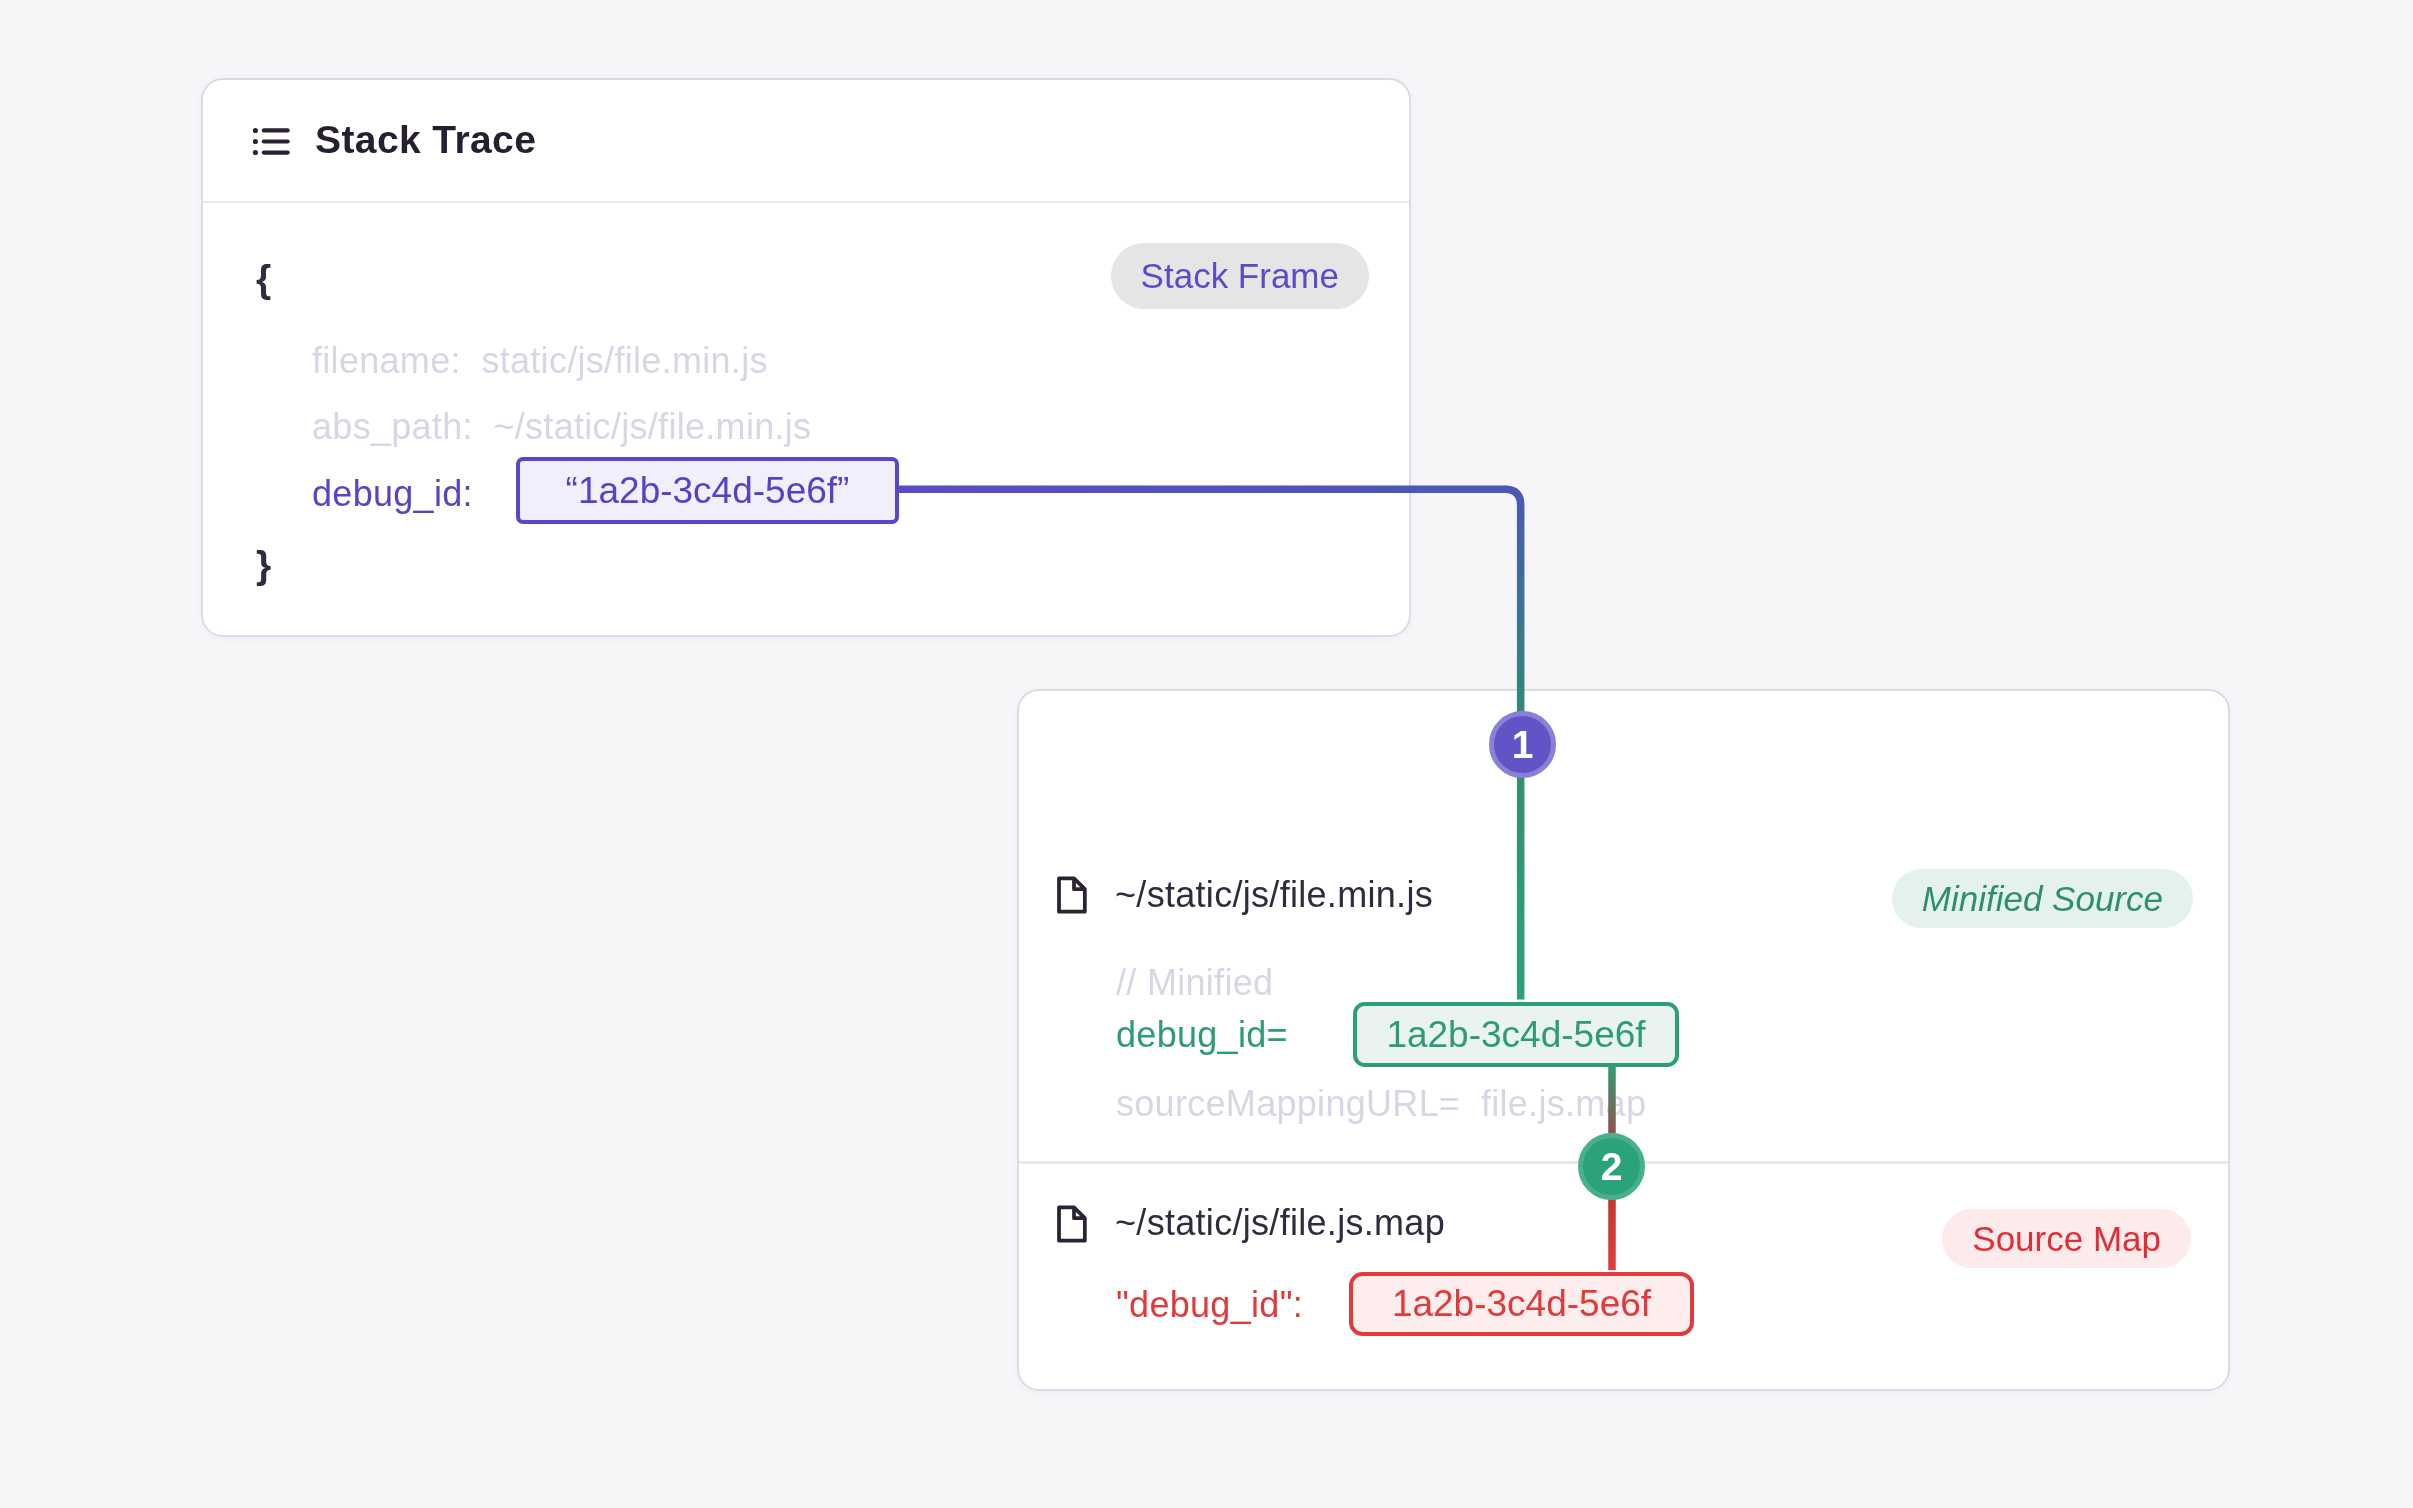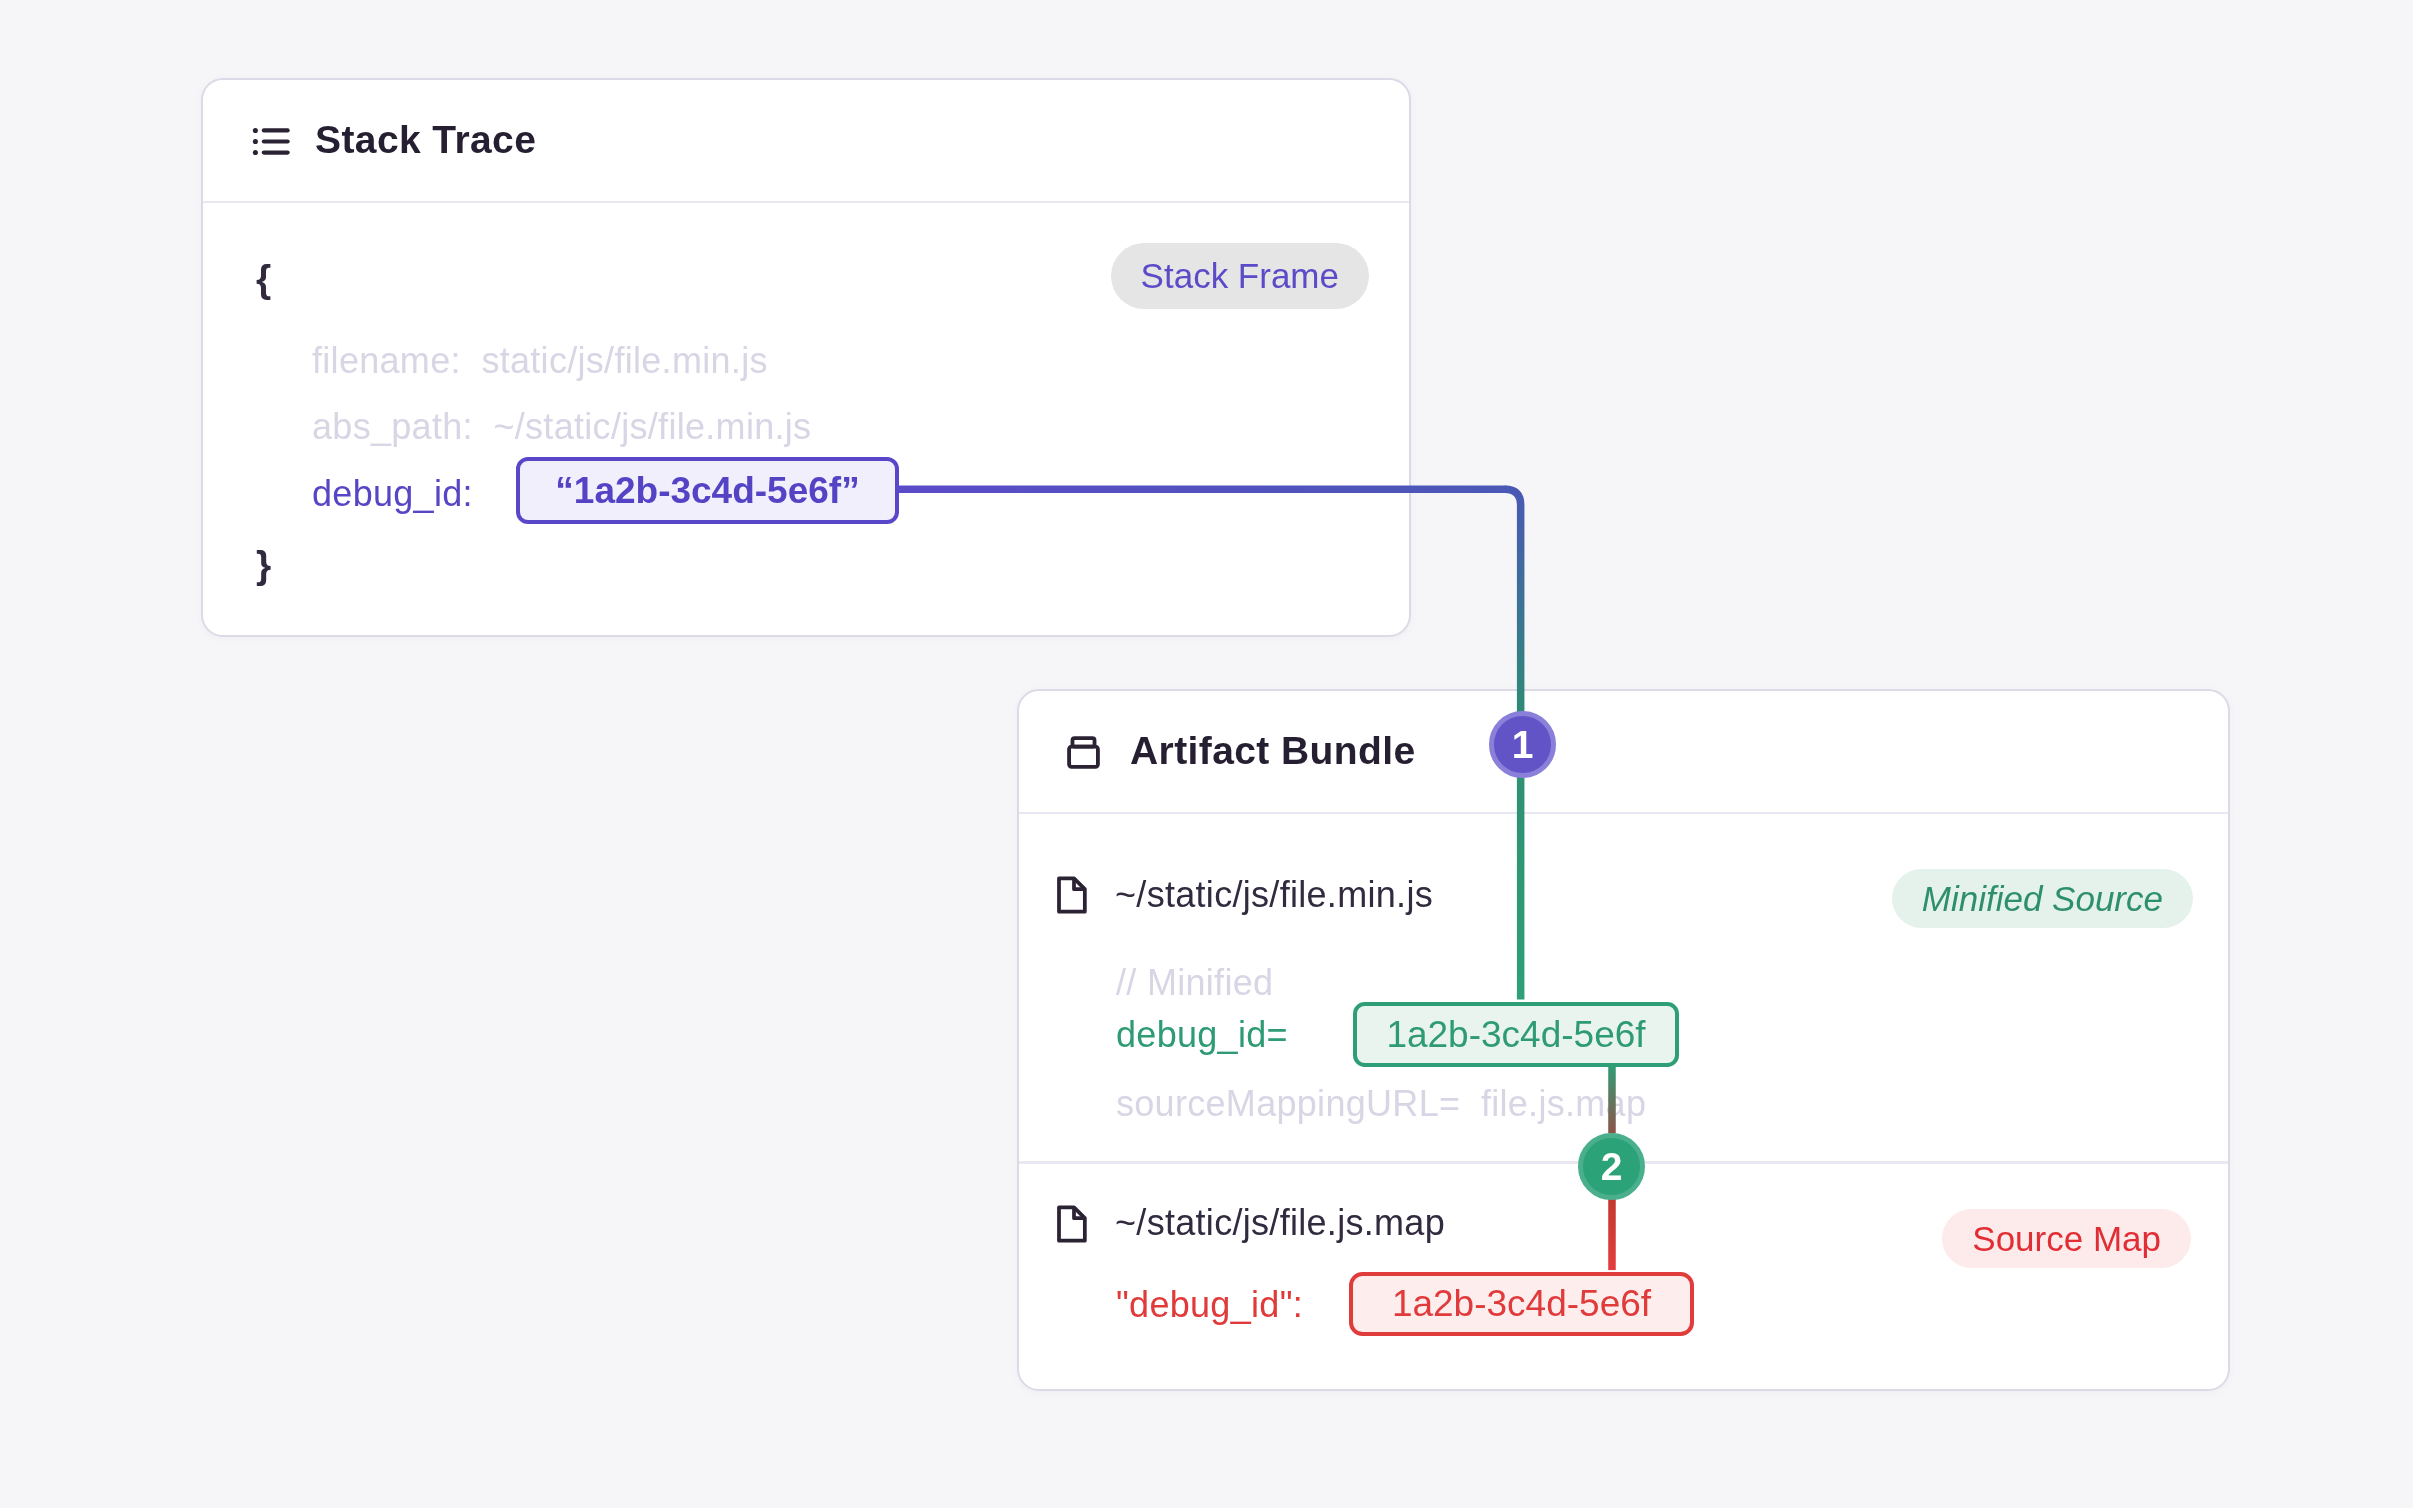--- a/index.html
+++ b/index.html
@@ -43,21 +43,21 @@
   .brace{font-size:39px;font-weight:bold;color:#322A3E;}
 
   
   .valbox{
     position:absolute;box-sizing:border-box;
     display:flex;align-items:center;justify-content:center;
     font-size:37px;white-space:nowrap;
   }
   #st-debug-box{
     left:313px;top:377px;width:383px;height:67px;
-    background:#F1EFFC;border:4.2px solid #5847C8;border-radius:12px;color:#5444C5;font-weight:bold;
+    background:#F1EFFC;border:4.2px solid #5847C8;border-radius:7px;color:#5444C5;
   }
   #min-debug-box{
     left:334px;top:311px;width:326px;height:65px;
     background:#E9F4EE;border:4.2px solid #2E9E77;border-radius:11.7px;color:#2E9B74;
   }
   #map-debug-box{
     left:330px;top:581px;width:345px;height:64px;
     background:#FDEDED;border:4.2px solid #E13C3C;border-radius:13.4px;color:#E03A3A;
   }
 
@@ -113,29 +113,20 @@
     <div class="row muted" style="left:109px;top:281px;">filename:  static/js/file.min.js</div>
 
     <div class="row purple-t" style="left:109px;top:414px;">debug_id:</div>
 
     <div class="valbox" id="st-debug-box">“1a2b-3c4d-5e6f”</div>
 
     <div class="row brace" style="left:53px;top:485px;">}</div>
   </div>
 
   <div class="card" id="bundle-card">
-    <div class="card-header">
-      <svg class="icon hdr-icon" style="left:45px;" width="39" height="39" viewBox="0 0 46 46">
-        <g fill="none" stroke="#2B2333" stroke-width="4.5" stroke-linejoin="round">
-          <rect x="10" y="6" width="26" height="10" rx="2.5"></rect>
-          <rect x="6" y="16" width="34" height="24" rx="3"></rect>
-        </g>
-      </svg>
-      <div class="card-title" style="left:111px;">Artifact Bundle</div>
-    </div>
 
     <svg class="icon" style="position:absolute;left:34px;top:184px;" width="37" height="40" viewBox="0 0 44 48">
       <g fill="none" stroke="#2B2333" stroke-width="4.5" stroke-linejoin="round">
         <path d="M 7 4 H 25 L 38 17 V 44 H 7 Z"></path>
         <path d="M 25 4 V 17 H 38"></path>
       </g>
     </svg>
     <div class="row dark" style="left:96px;top:204px;text-align:center;">~/static/js/file.min.js</div>
     <div class="badge" id="minified-badge">Minified Source</div>
 

